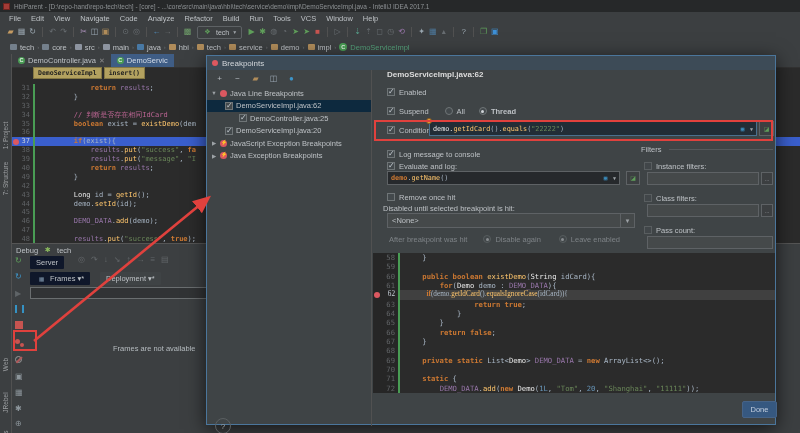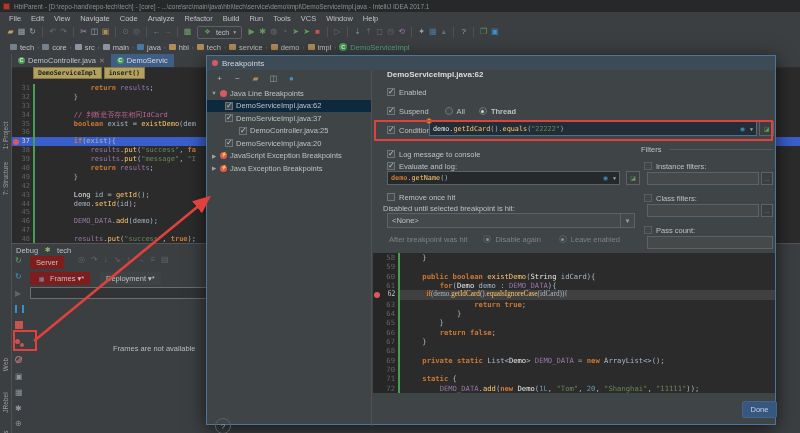--- a/index.html
+++ b/index.html
@@ -40,21 +40,21 @@
   .cl{display:flex;height:8.9px;line-height:8.9px;position:relative;white-space:pre;}
   .cl .num{width:18px;text-align:right;color:#606366;padding-right:3px;flex:none;}
   .cl .bar{width:2px;background:#499c54;margin-right:5px;flex:none;}
   .cl.hl{background:#3a5fcd;}
   .cl.hl .num{color:#c8d0da;}
   .bp-dot{position:absolute;left:1px;top:1.5px;width:6px;height:6px;border-radius:50%;background:#db5860;}
   .tk-p{color:#a9b7c6}.tk-k{color:#cc7832;font-weight:bold}.tk-s{color:#6a8759}
   .tk-m{color:#ffc66d}.tk-f{color:#9876aa}.tk-n{color:#6897bb}.tk-cm{color:#bc6593}.tk-w{color:#e8e8e8}
   
   .debug{left:12px;top:243px;width:788px;height:190px;background:#3c3f41;border-top:1px solid #555;box-sizing:border-box;font-size:7.5px;}
-  .dbg-tab{background:#7f1d1d;border-radius:1px;padding:1px 6px;color:#bdc1c5;display:inline-flex;align-items:center;gap:3px;}
+  .dbg-tab{background:#0f172a;border-radius:1px;padding:1px 6px;color:#bdc1c5;display:inline-flex;align-items:center;gap:3px;}
   .dbg-combo{position:absolute;left:18px;top:43px;width:200px;height:12px;background:#313335;border:1px solid #6a6e70;box-sizing:border-box;}
   .step-icons{position:absolute;left:66px;top:11px;display:flex;gap:6px;color:#63676a;font-size:8px;}
   .side-icons{position:absolute;left:0;top:0;width:16px;height:190px;}
   .i-pause{width:5px;height:8px;border-left:2px solid #3592c4;border-right:2px solid #3592c4;}
   .i-stop{width:8px;height:8px;background:#c75450;}
   .i-bpview{width:10px;height:10px;position:relative;}
   .i-bpview::before{content:"";position:absolute;left:0;top:1px;width:5px;height:5px;border-radius:50%;background:#c75450;}
   .i-bpview::after{content:"";position:absolute;left:5px;top:5px;width:4px;height:4px;border-radius:50%;background:#c75450;}
   .i-mute{width:7px;height:7px;border-radius:50%;border:1.5px solid #9a9a9a;position:relative;box-sizing:border-box;}
   .i-mute::after{content:"";position:absolute;left:-1px;top:2px;width:8px;height:1.5px;background:#b0595b;transform:rotate(-45deg);}
@@ -339,24 +339,20 @@
       <div id="tree-rows">
           <div class="trow" style="padding-left: 4px;">
             <span class="exp">▼</span>
             <span class="bp-ic"></span>
             <span>Java Line Breakpoints</span>
           </div>
           <div class="trow sel" style="padding-left: 18px;">
             <span class="cb on"></span>
             <span>DemoServiceImpl.java:62</span>
           </div>
-          <div class="trow" style="padding-left: 18px;">
-            <span class="cb on"></span>
-            <span>DemoServiceImpl.java:37</span>
-          </div>
           <div class="trow" style="padding-left: 32px;">
             <span class="cb on"></span>
             <span>DemoController.java:25</span>
           </div>
           <div class="trow" style="padding-left: 18px;">
             <span class="cb on"></span>
             <span>DemoServiceImpl.java:20</span>
           </div>
           <div class="trow" style="padding-left: 4px;">
             <span class="exp">▶</span>

